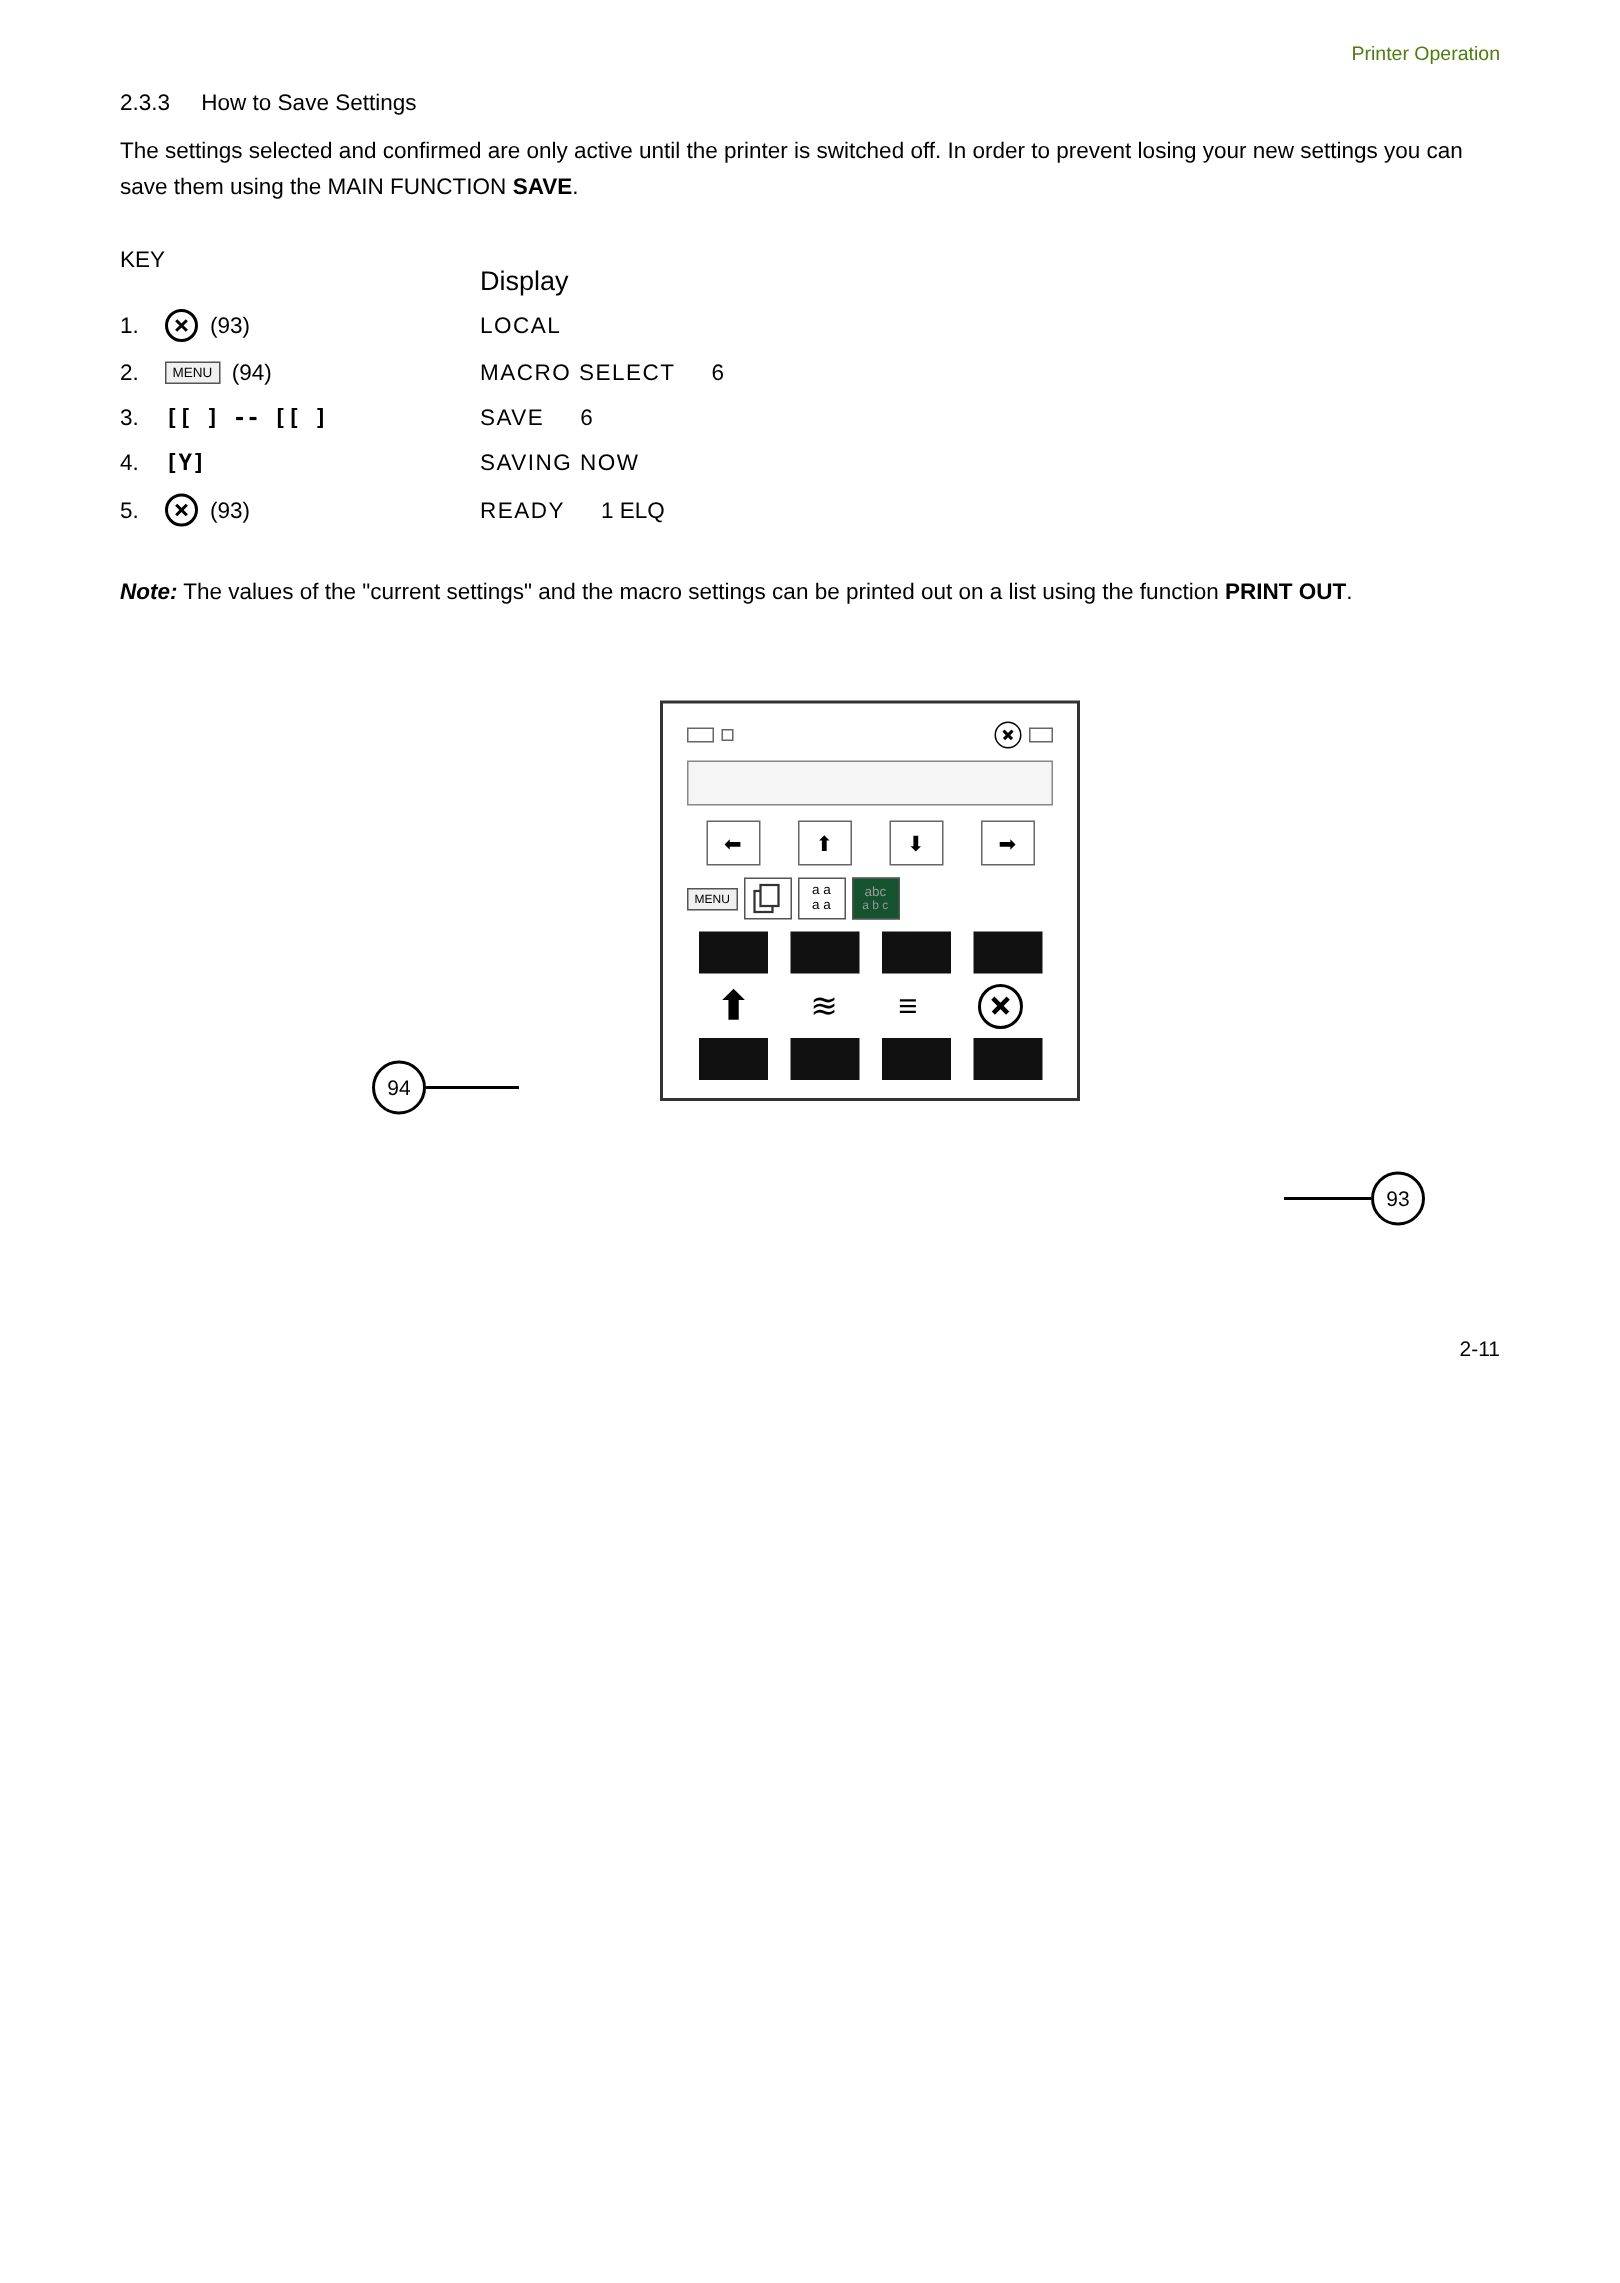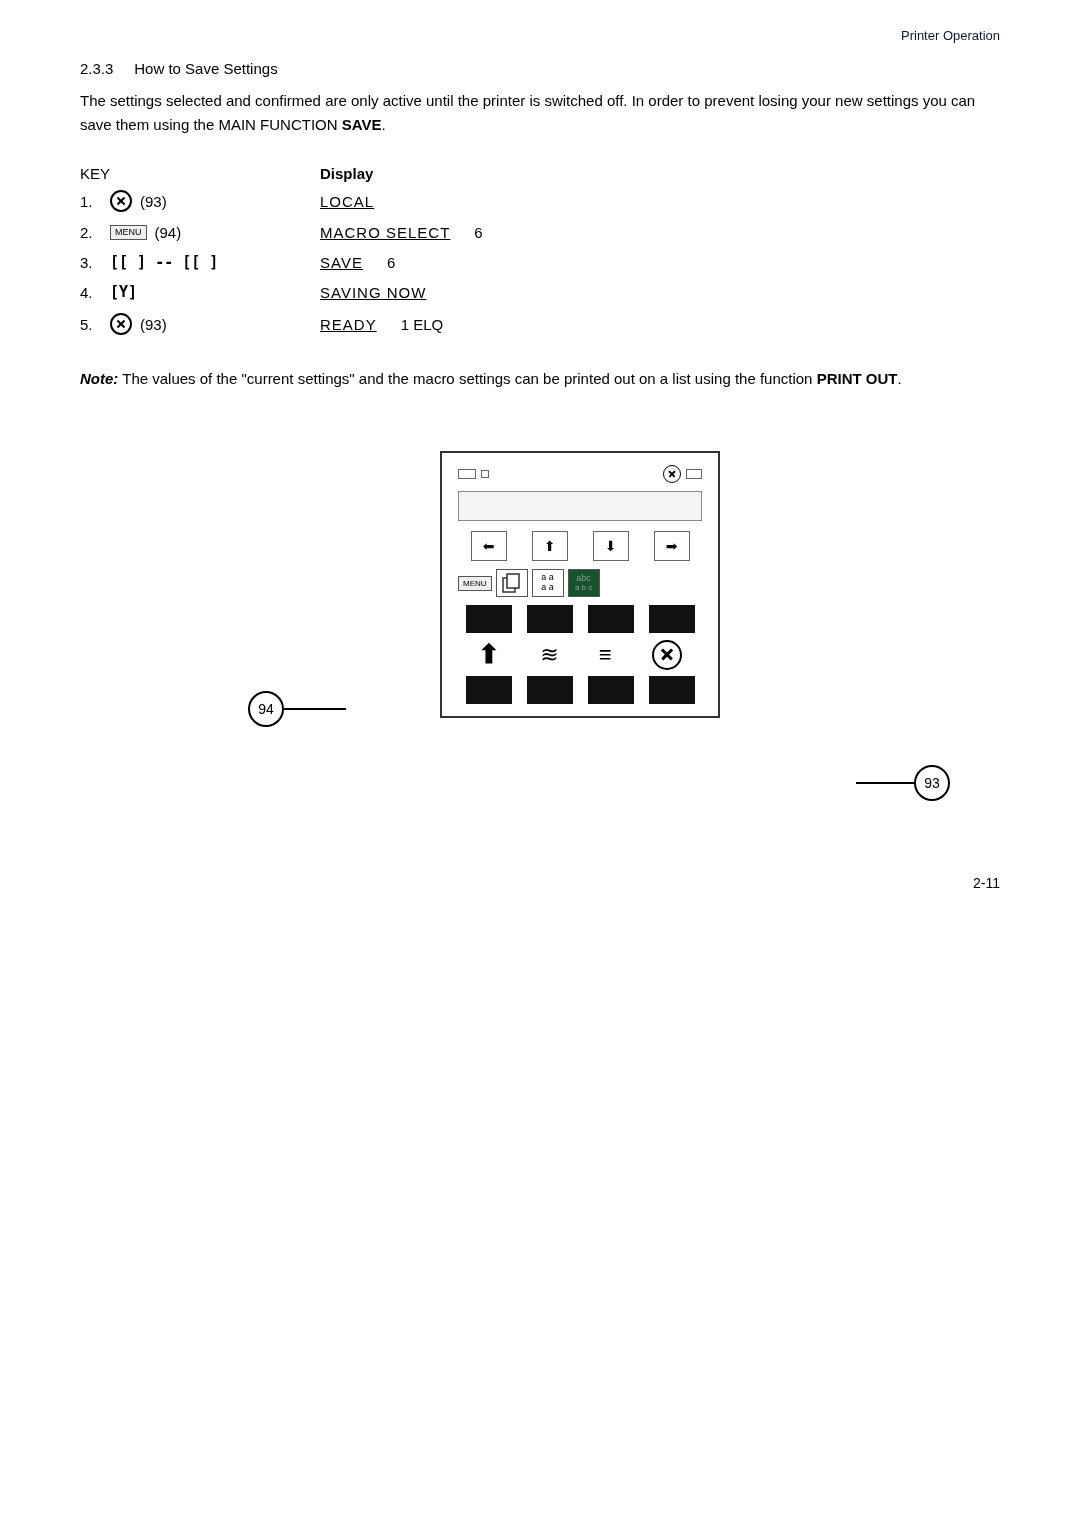--- a/index.html
+++ b/index.html
@@ -14,21 +14,21 @@
     }
     .page-container {
       padding: 60px 80px 60px 80px;
       position: relative;
     }
     .header-label {
       position: absolute;
       top: 28px;
       right: 80px;
       font-size: 13px;
-      color: #0f172a;
+      color: #4d7c0f;
     }
     .section-title {
       font-size: 15px;
       font-weight: normal;
       margin-bottom: 12px;
     }
     .intro-text {
       font-size: 15px;
       line-height: 1.6;
       margin-bottom: 28px;
@@ -45,22 +45,23 @@
       border-bottom: none;
       margin-bottom: 8px;
     }
     .col-key {
       width: 240px;
       font-weight: normal;
       font-size: 15px;
     }
     .col-display {
       flex: 1;
-      font-weight: bold;
-      font-size: 15px;
+      font-weight: normal;
+      font-size: 18px;
+      margin-top: 12px;
     }
     .table-row {
       display: flex;
       align-items: center;
       margin-bottom: 12px;
       font-size: 15px;
     }
     .key-cell {
       width: 240px;
       display: flex;
@@ -124,21 +125,20 @@
       font-weight: bold;
     }
     .icon-y {
       font-family: monospace;
       font-size: 15px;
       font-weight: bold;
     }
     .display-value {
       font-size: 15px;
       letter-spacing: 1px;
-      text-decoration: underline;
     }
     .display-num {
       font-size: 15px;
       margin-left: 8px;
     }
     .note-area {
       margin-top: 16px;
       margin-bottom: 40px;
       font-size: 15px;
       line-height: 1.6;

